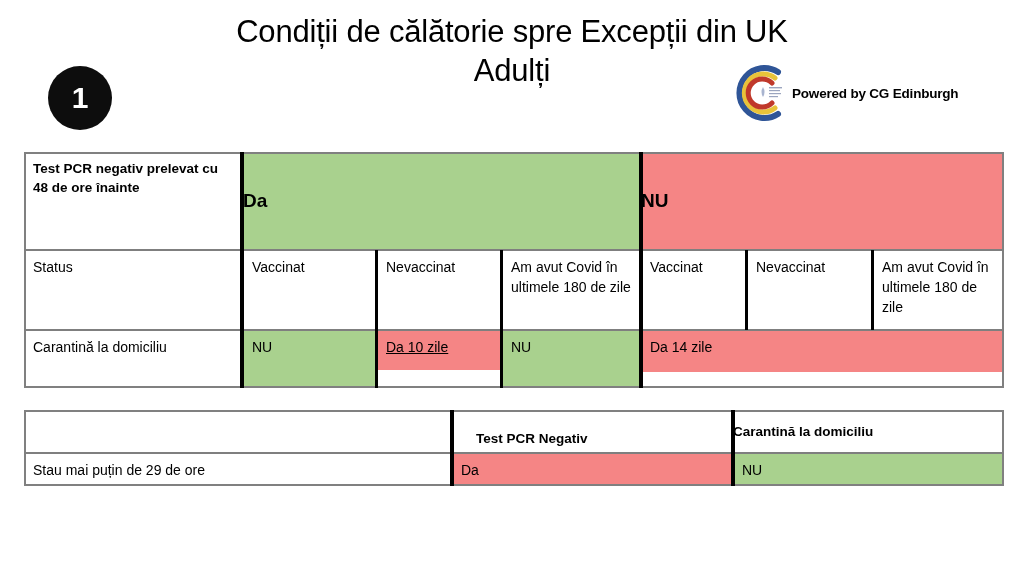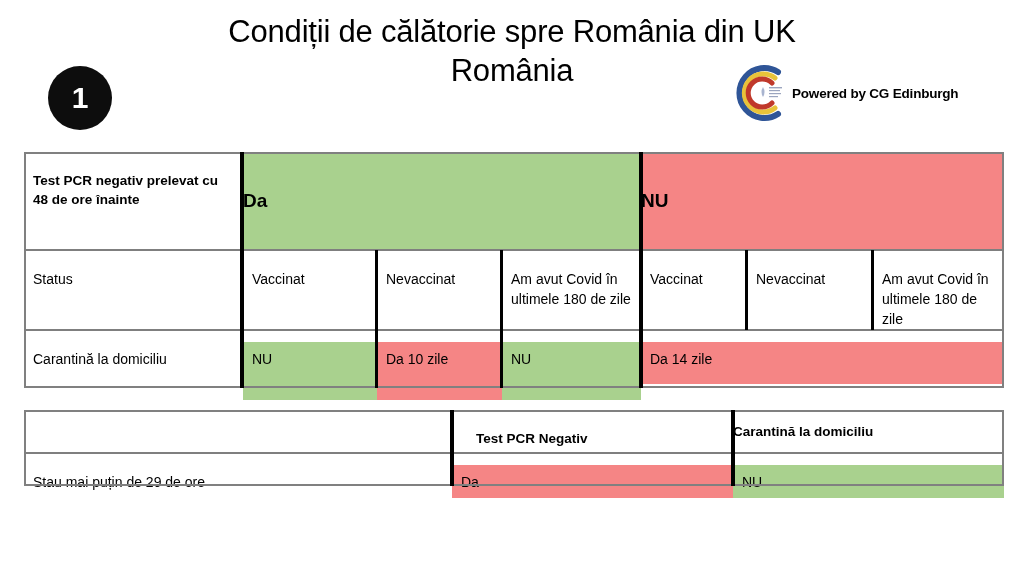--- a/index.html
+++ b/index.html
@@ -78,21 +78,21 @@
     box-sizing: border-box;
     display: flex;
     overflow: hidden;
   }
   .cell > span {
     display: block;
     width: 100%;
   }
   .al { align-items: flex-start; justify-content: flex-start; }
   .ac { align-items: center;     justify-content: center; text-align: center; }
-  .pad { padding: 7px 7px 0 9px; margin-top: 12px; }
+  .pad { padding: 7px 7px 0 9px; }
   .t-left   { text-align: left; }
   .t-center { text-align: left; }
   .b { font-weight: bold; }
   .f14 { font-size: 13.5px; line-height: 19px; }
   .f15 { font-size: 14px;  line-height: 20px; }
   .f20 { font-size: 19px;  line-height: 22px; }
 
   .bg-green { background: #a9d18e; }
   .bg-red   { background: #f58585; }
   .bg-white { background: #ffffff; }
@@ -108,22 +108,22 @@
 </head>
 <body>
 
 <div class="header">
 
   <div class="badge">
     <span>1</span>
   </div>
 
   <div class="title-block">
-    <div class="title-line">Condiții de călătorie spre România din UK</div>
-    <div class="title-line">România</div>
+    <div class="title-line">Condiții de călătorie spre Excepții din UK</div>
+    <div class="title-line">Adulți</div>
   </div>
 
   <div class="logo-wrap">
     <svg class="logo-mark" viewBox="0 0 62 62">
 
       <path d="M50 10 A25 25 0 1 0 50 52" fill="none" stroke="#2f5597" stroke-width="6" stroke-linecap="round"></path>
 
       <path d="M47 16 A19 19 0 1 0 47 46" fill="none" stroke="#e8c33a" stroke-width="5" stroke-linecap="round"></path>
 
       <path d="M44 21 A14 14 0 1 0 44 41" fill="none" stroke="#c0392b" stroke-width="5" stroke-linecap="round"></path>
@@ -173,21 +173,21 @@
   <div class="cell bg-white al pad" style="left:849px; top:98px; width:131px; height:80px;">
     <span class="f15 t-center">Am avut Covid în ultimele 180 de zile</span>
   </div>
 
   <div class="cell bg-white al pad" style="left:0; top:178px; width:219px; height:58px;">
     <span class="f15 t-left">Carantină la domiciliu</span>
   </div>
   <div class="cell bg-green al pad" style="left:219px; top:178px; width:134px; height:58px;">
     <span class="f15 t-center">NU</span>
   </div>
-  <div class="cell bg-red al pad" style="left:353px; top:178px; width:125px; height:58px;">
+  <div class="cell bg-red al pad" style="left:353px; top:178px; width:125px; height:40px;text-decoration:underline;">
     <span class="f15 t-center">Da 10 zile</span>
   </div>
   <div class="cell bg-green al pad" style="left:478px; top:178px; width:139px; height:58px;">
     <span class="f15 t-center">NU</span>
   </div>
   <div class="cell bg-red al pad" style="left:617px; top:178px; width:363px; height:42px;">
     <span class="f15 t-center">Da 14 zile</span>
   </div>
 
   <div class="rule outer" style="left:0; top:0; width:980px; height:2px;"></div>

